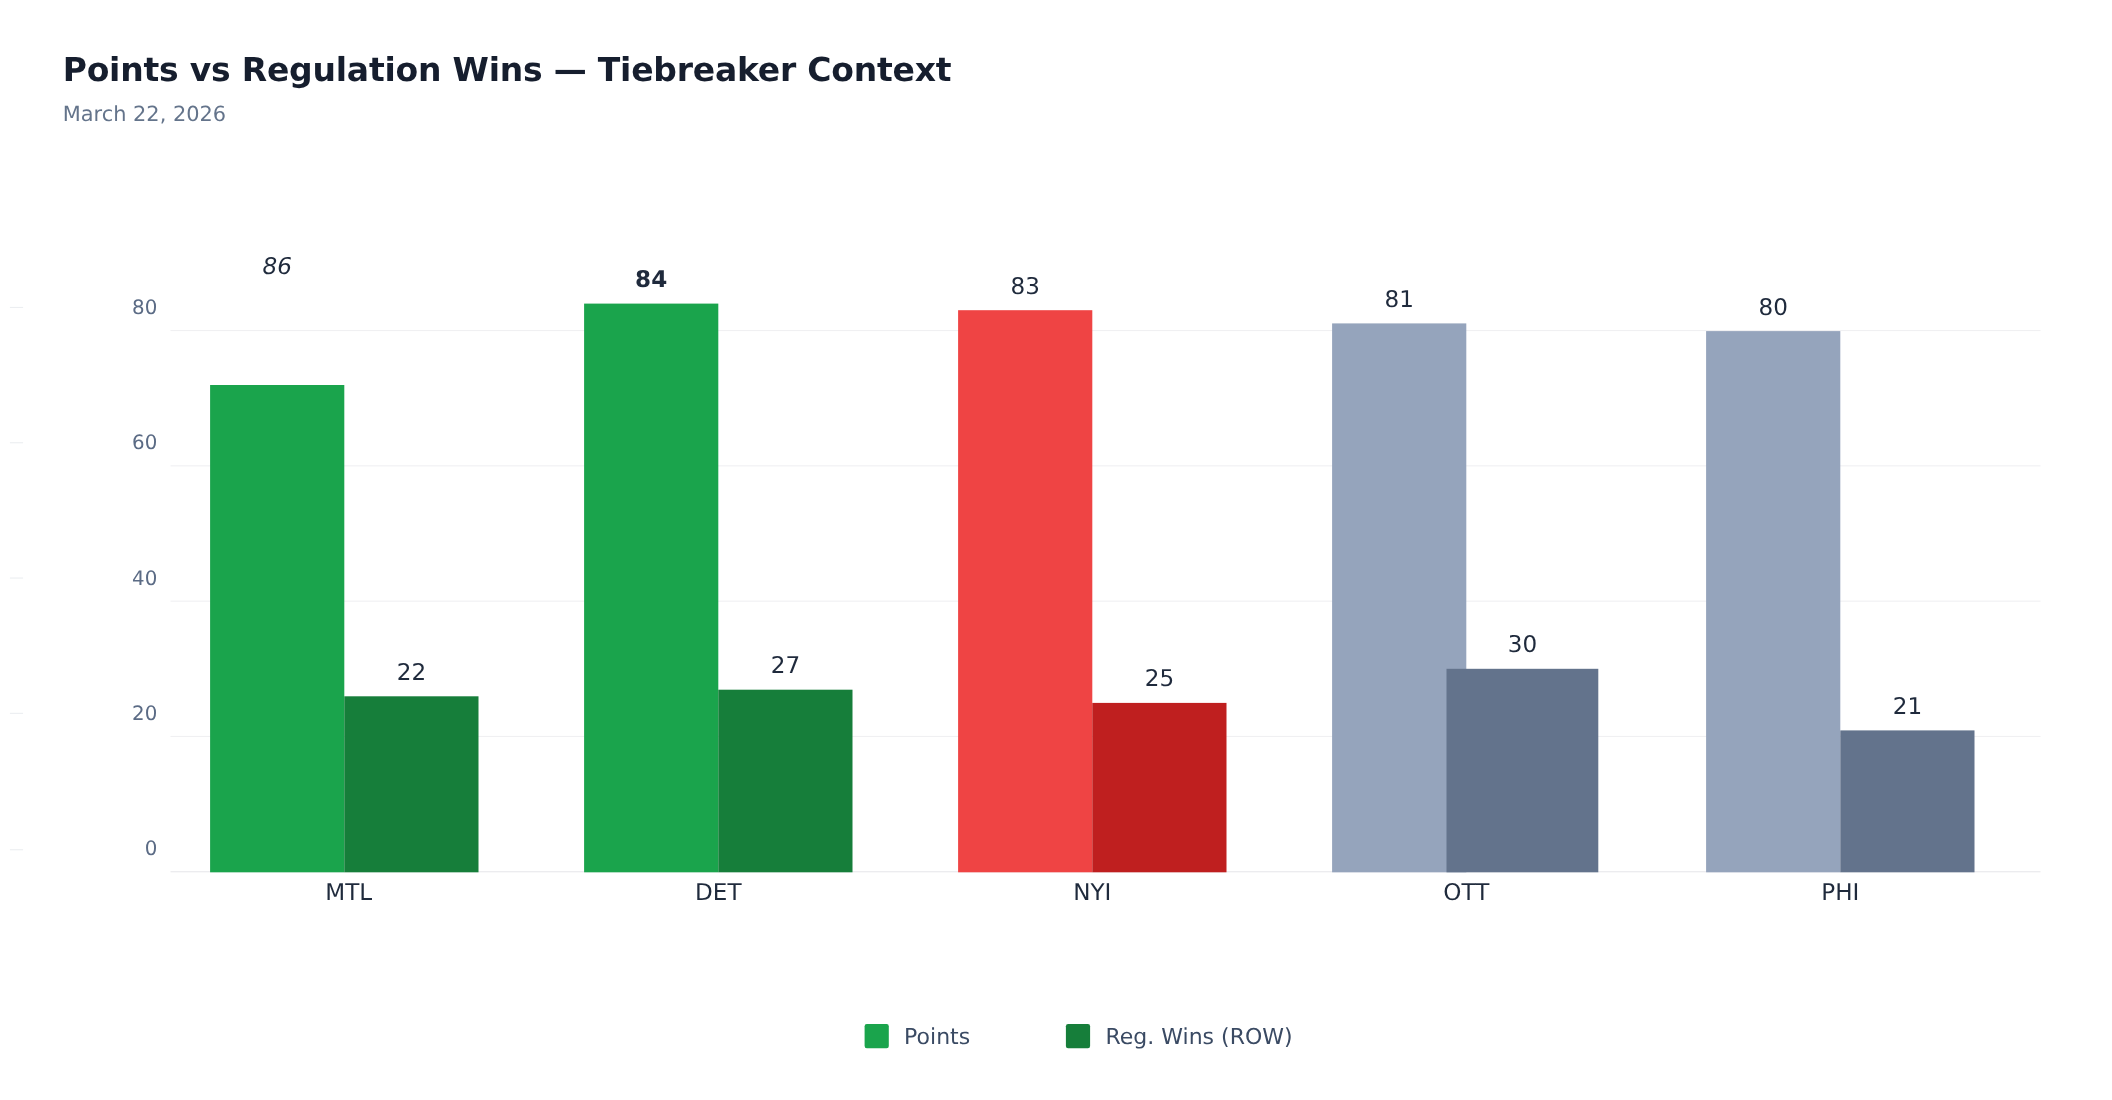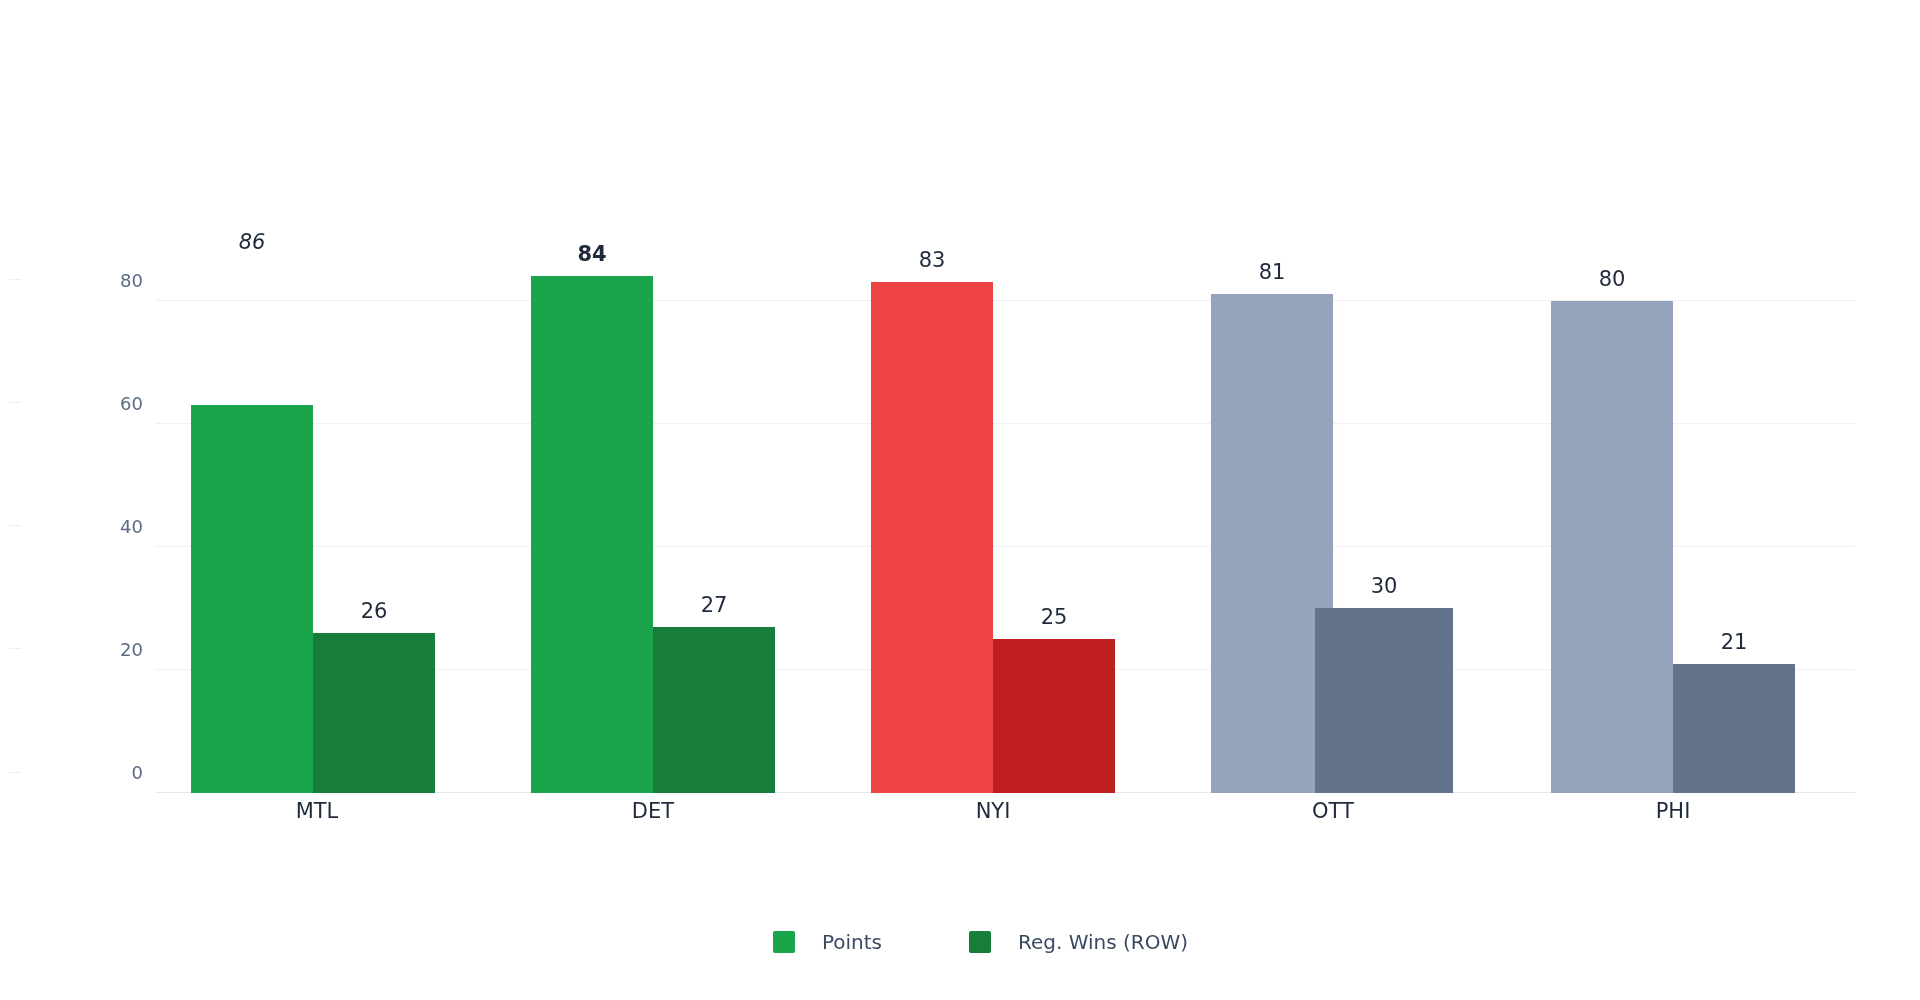--- a/index.html
+++ b/index.html
@@ -125,63 +125,67 @@
     right: 0;
     top: 930px;
     display: flex;
     justify-content: center;
     align-items: center;
     gap: 46px;
   }
   .legend-item {
     display: flex;
     align-items: center;
-    gap: 27px;
+    gap: 14px;
     padding-left: 41px;
   }
   .legend-swatch {
     width: 22px;
     height: 22px;
     border-radius: 2px;
     display: block;
   }
   .legend-label {
     font-size: 20px;
     color: #3a4a63;
     white-space: nowrap;
   }
 </style>
 </head>
 <body>
 
 <div id="chart-root">
 
+  <div id="header">
+    <div id="chart-title">Points vs Regulation Wins — Tiebreaker Context</div>
+    <div id="chart-subtitle">March 22, 2026</div>
+  </div>
 
   <div id="plot">
     <div id="gridlines">
         <div class="gridline zero-line" style="bottom: 0px;"></div>
         <div class="gridline" style="bottom: 123.111px;"></div>
         <div class="gridline" style="bottom: 246.222px;"></div>
         <div class="gridline" style="bottom: 369.333px;"></div>
         <div class="gridline" style="bottom: 492.444px;"></div>
       </div>
     <div id="yticks">
         <div class="ytick" style="bottom: 0px;">0<span class="ytick-dash" style="top: 50%;"></span></div>
         <div class="ytick" style="bottom: 123.111px;">20<span class="ytick-dash" style="top: 50%;"></span></div>
         <div class="ytick" style="bottom: 246.222px;">40<span class="ytick-dash" style="top: 50%;"></span></div>
         <div class="ytick" style="bottom: 369.333px;">60<span class="ytick-dash" style="top: 50%;"></span></div>
         <div class="ytick" style="bottom: 492.444px;">80<span class="ytick-dash" style="top: 50%;"></span></div>
       </div>
     <div id="bars">
         <div class="group" style="left: 0px; width: 340px;">
-          <div class="bar" style="left: 36px; width: 122px; height: 388px; background: rgb(26, 164, 76); font-style: italic;">
+          <div class="bar" style="left: 36px; width: 122px; height: 443px; background: rgb(26, 164, 76); font-style: italic;">
             <span class="bar-value" style="bottom: 539.378px;">86</span>
           </div>
           <div class="bar" style="left: 158px; width: 122px; height: 160.044px; background: rgb(22, 126, 58);">
-            <span class="bar-value" style="bottom: 170.044px;">26</span>
+            <span class="bar-value" style="bottom: 170.044px;">22</span>
           </div>
           <div class="xlabel" style="left: 162px;">MTL</div>
         </div>
         <div class="group" style="left: 340px; width: 340px;">
           <div class="bar" style="left: 36px; width: 122px; height: 517.067px; background: rgb(26, 164, 76);">
             <span class="bar-value" style="bottom: 527.067px; font-weight: bold;">84</span>
           </div>
           <div class="bar" style="left: 158px; width: 122px; height: 166.2px; background: rgb(22, 126, 58);">
             <span class="bar-value" style="bottom: 176.2px;">27</span>
           </div>

